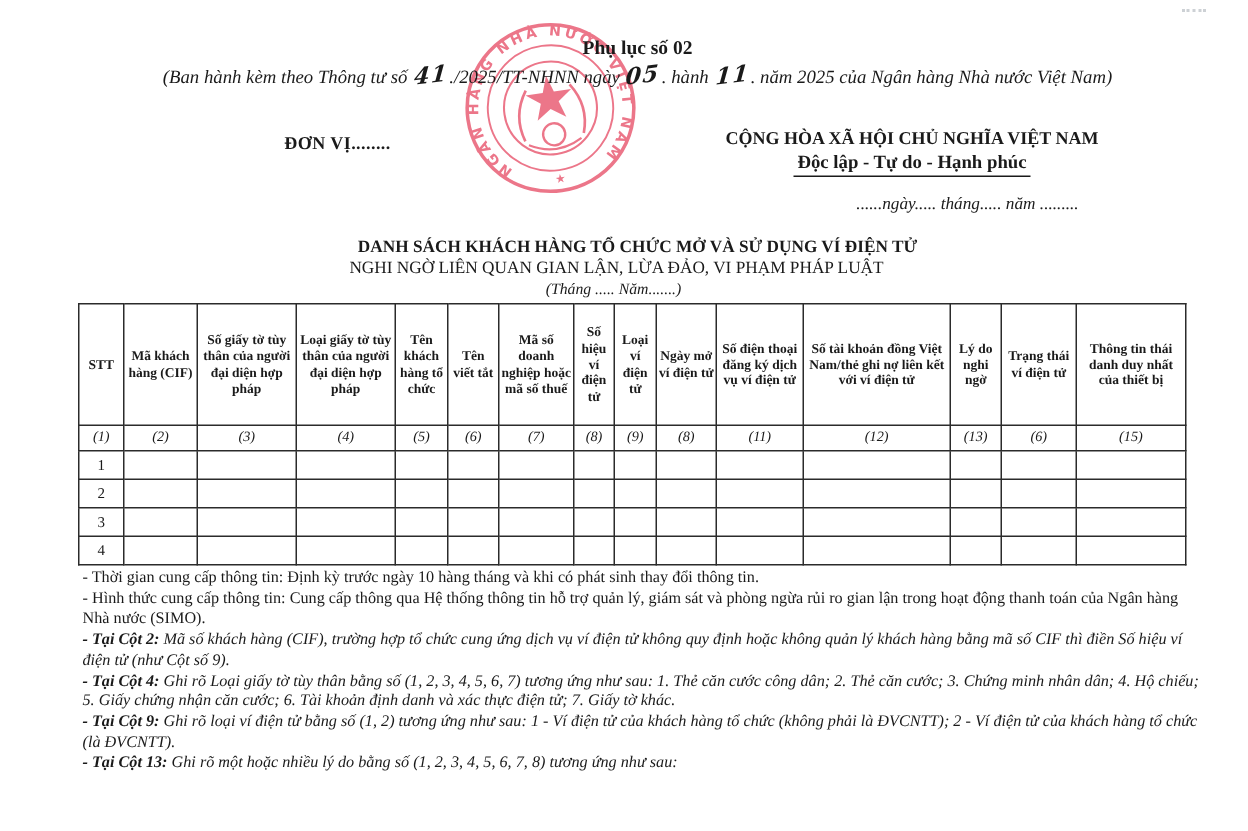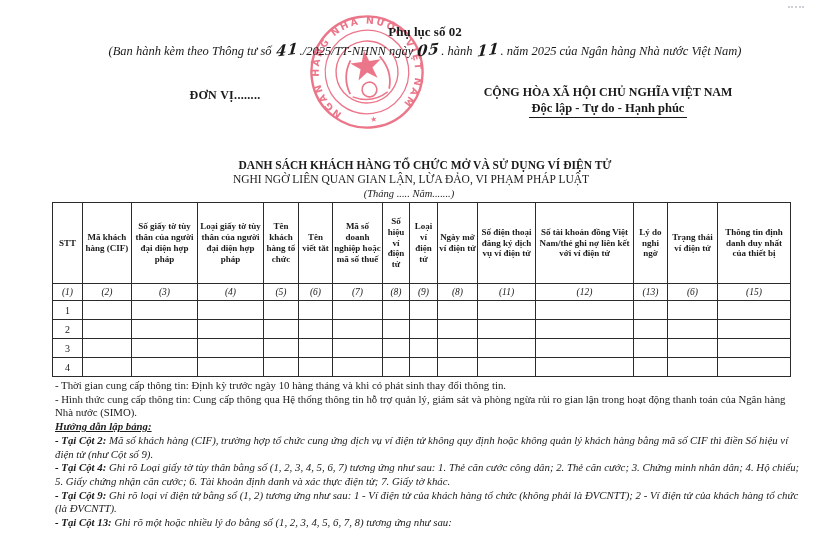--- a/index.html
+++ b/index.html
@@ -85,20 +85,21 @@
 
   <div class="abs ctr unit-block overtext">
     <div class="unit-line1">ĐƠN VỊ........</div>
   </div>
 
   <div class="abs ctr national-block">
     <div class="nat-line1">CỘNG HÒA XÃ HỘI CHỦ NGHĨA VIỆT NAM</div>
     <div class="nat-line2"><span>Độc lập - Tự do - Hạnh phúc</span></div>
   </div>
 
+  <div class="abs ctr date-line">......ngày..... tháng..... năm .........</div>
 
   <div class="abs ctr doc-title1">DANH SÁCH KHÁCH HÀNG TỔ CHỨC MỞ VÀ SỬ DỤNG VÍ ĐIỆN TỬ</div>
   <div class="abs ctr doc-title2">NGHI NGỜ LIÊN QUAN GIAN LẬN, LỪA ĐẢO, VI PHẠM PHÁP LUẬT</div>
   <div class="abs ctr doc-title3">(Tháng ..... Năm.......)</div>
 
   <table class="abs main-table">
     <colgroup>
       <col style="width:30px">
         <col style="width:49px">
         <col style="width:66px">
@@ -124,21 +125,21 @@
         <th>Tên khách hàng tổ chức</th>
         <th>Tên viết tắt</th>
         <th>Mã số doanh nghiệp hoặc mã số thuế</th>
         <th>Số hiệu ví điện tử</th>
         <th>Loại ví điện tử</th>
         <th>Ngày mở ví điện tử</th>
         <th>Số điện thoại đăng ký dịch vụ ví điện tử</th>
         <th>Số tài khoản đồng Việt Nam/thẻ ghi nợ liên kết với ví điện tử</th>
         <th>Lý do nghi ngờ</th>
         <th>Trạng thái ví điện tử</th>
-        <th>Thông tin định danh duy nhất của thiết bị</th>
+        <th>Thông tin thái danh duy nhất của thiết bị</th>
       </tr>
       <tr class="numrow">
         <td>(1)</td>
         <td>(2)</td>
         <td>(3)</td>
         <td>(4)</td>
         <td>(5)</td>
         <td>(6)</td>
         <td>(7)</td>
         <td>(8)</td>
@@ -219,20 +220,19 @@
           <td></td>
           <td></td>
           <td></td>
       </tr>
     </tbody>
   </table>
 
   <div class="abs notes">
     <p>- Thời gian cung cấp thông tin: Định kỳ trước ngày 10 hàng tháng và khi có phát sinh thay đổi thông tin.</p>
     <p>- Hình thức cung cấp thông tin: Cung cấp thông qua Hệ thống thông tin hỗ trợ quản lý, giám sát và phòng ngừa rủi ro gian lận trong hoạt động thanh toán của Ngân hàng Nhà nước (SIMO).</p>
-    <p class="note-head">Hướng dẫn lập bảng:</p>
     <p class="note-col"><b>- Tại Cột 2:</b><span> Mã số khách hàng (CIF), trường hợp tổ chức cung ứng dịch vụ ví điện tử không quy định hoặc không quản lý khách hàng bằng mã số CIF thì điền Số hiệu ví điện tử (như Cột số 9).</span></p>
     <p class="note-col"><b>- Tại Cột 4:</b><span> Ghi rõ Loại giấy tờ tùy thân bằng số (1, 2, 3, 4, 5, 6, 7) tương ứng như sau: 1. Thẻ căn cước công dân; 2. Thẻ căn cước; 3. Chứng minh nhân dân; 4. Hộ chiếu; 5. Giấy chứng nhận căn cước; 6. Tài khoản định danh và xác thực điện tử; 7. Giấy tờ khác.</span></p>
     <p class="note-col"><b>- Tại Cột 9:</b><span> Ghi rõ loại ví điện tử bằng số (1, 2) tương ứng như sau: 1 - Ví điện tử của khách hàng tổ chức (không phải là ĐVCNTT); 2 - Ví điện tử của khách hàng tổ chức (là ĐVCNTT).</span></p>
     <p class="note-col"><b>- Tại Cột 13:</b><span> Ghi rõ một hoặc nhiều lý do bằng số (1, 2, 3, 4, 5, 6, 7, 8) tương ứng như sau:</span></p>
   </div>
 
 </div>
 
 </body></html>

